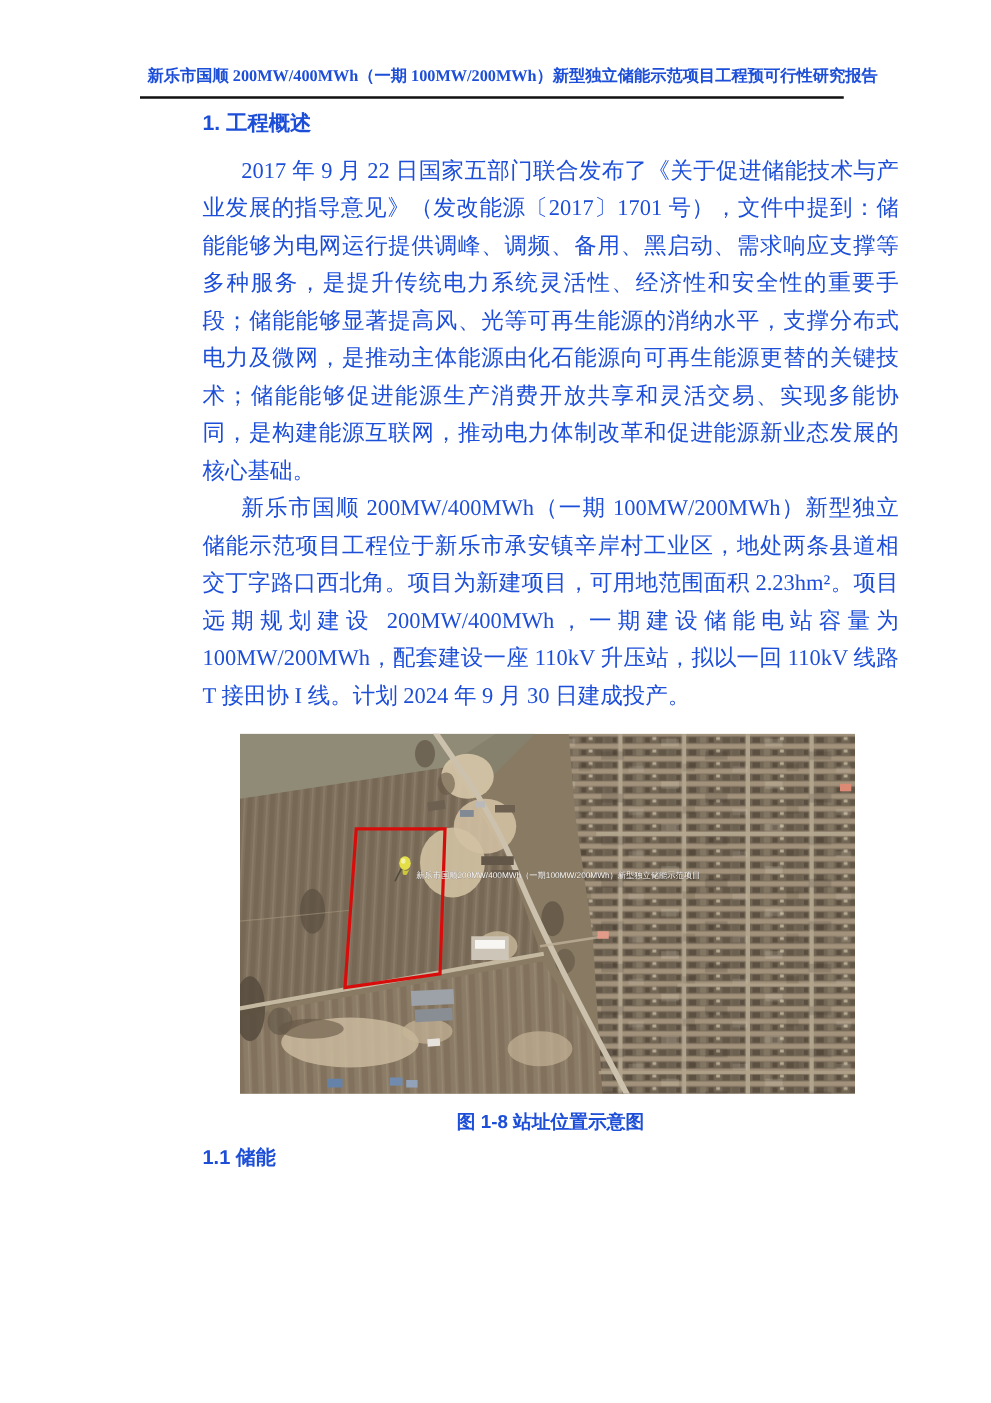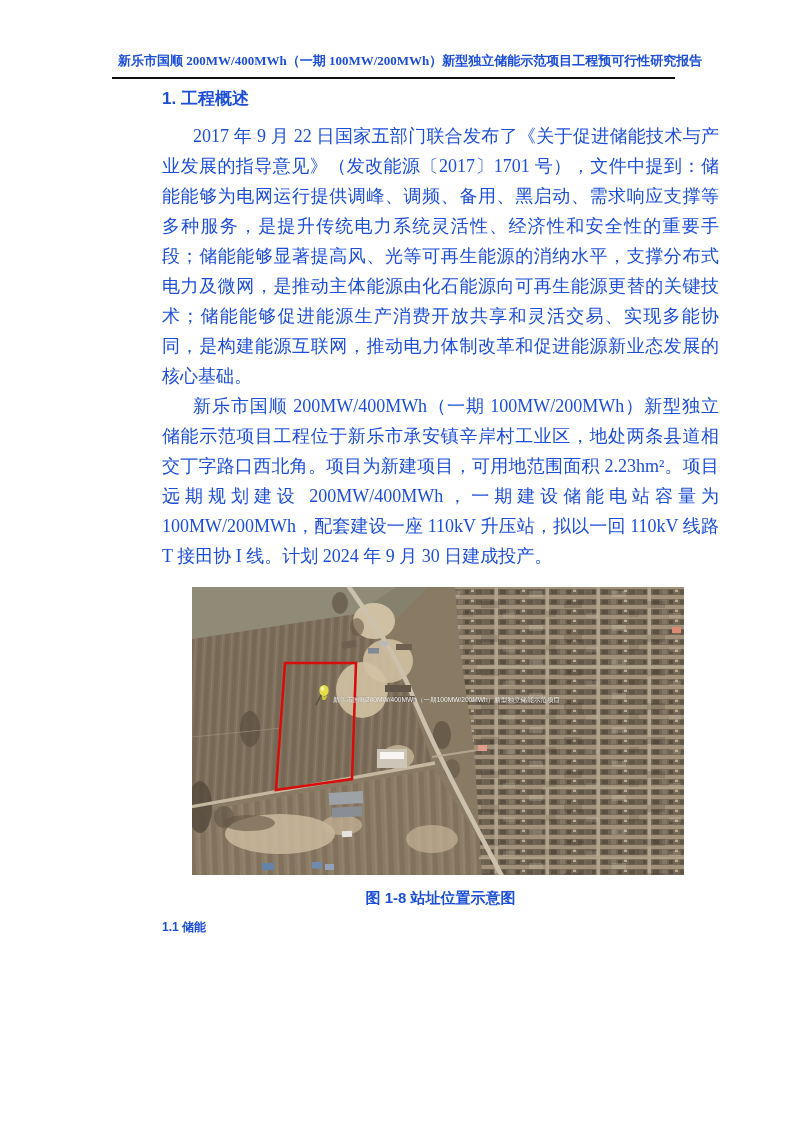--- a/index.html
+++ b/index.html
@@ -26,21 +26,21 @@
     text-indent:31px;margin:0;
   }
   figure.map-fig{margin:16px 0 0 30px;width:492px;height:288px;padding:0;}
   figure.map-fig svg{display:block;filter:blur(.35px) saturate(.95);}
   .fig-caption{
     text-align:center;font-family:"Liberation Sans","DejaVu Sans",sans-serif;
     font-size:15px;font-weight:bold;line-height:21px;margin-top:12px;
   }
   .h2{
     font-family:"Liberation Sans","DejaVu Sans",sans-serif;
-    font-size:12px;font-weight:bold;line-height:22px;margin:8px 0 0 0;
+    font-size:16px;font-weight:bold;line-height:22px;margin:8px 0 0 0;
   }
   .p-gap{margin-top:5px;}
   .footer{
     position:absolute;left:0;top:1038px;width:793px;text-align:center;
     font-size:13px;letter-spacing:2px;
   }
 </style>
 </head>
 <body>
 

